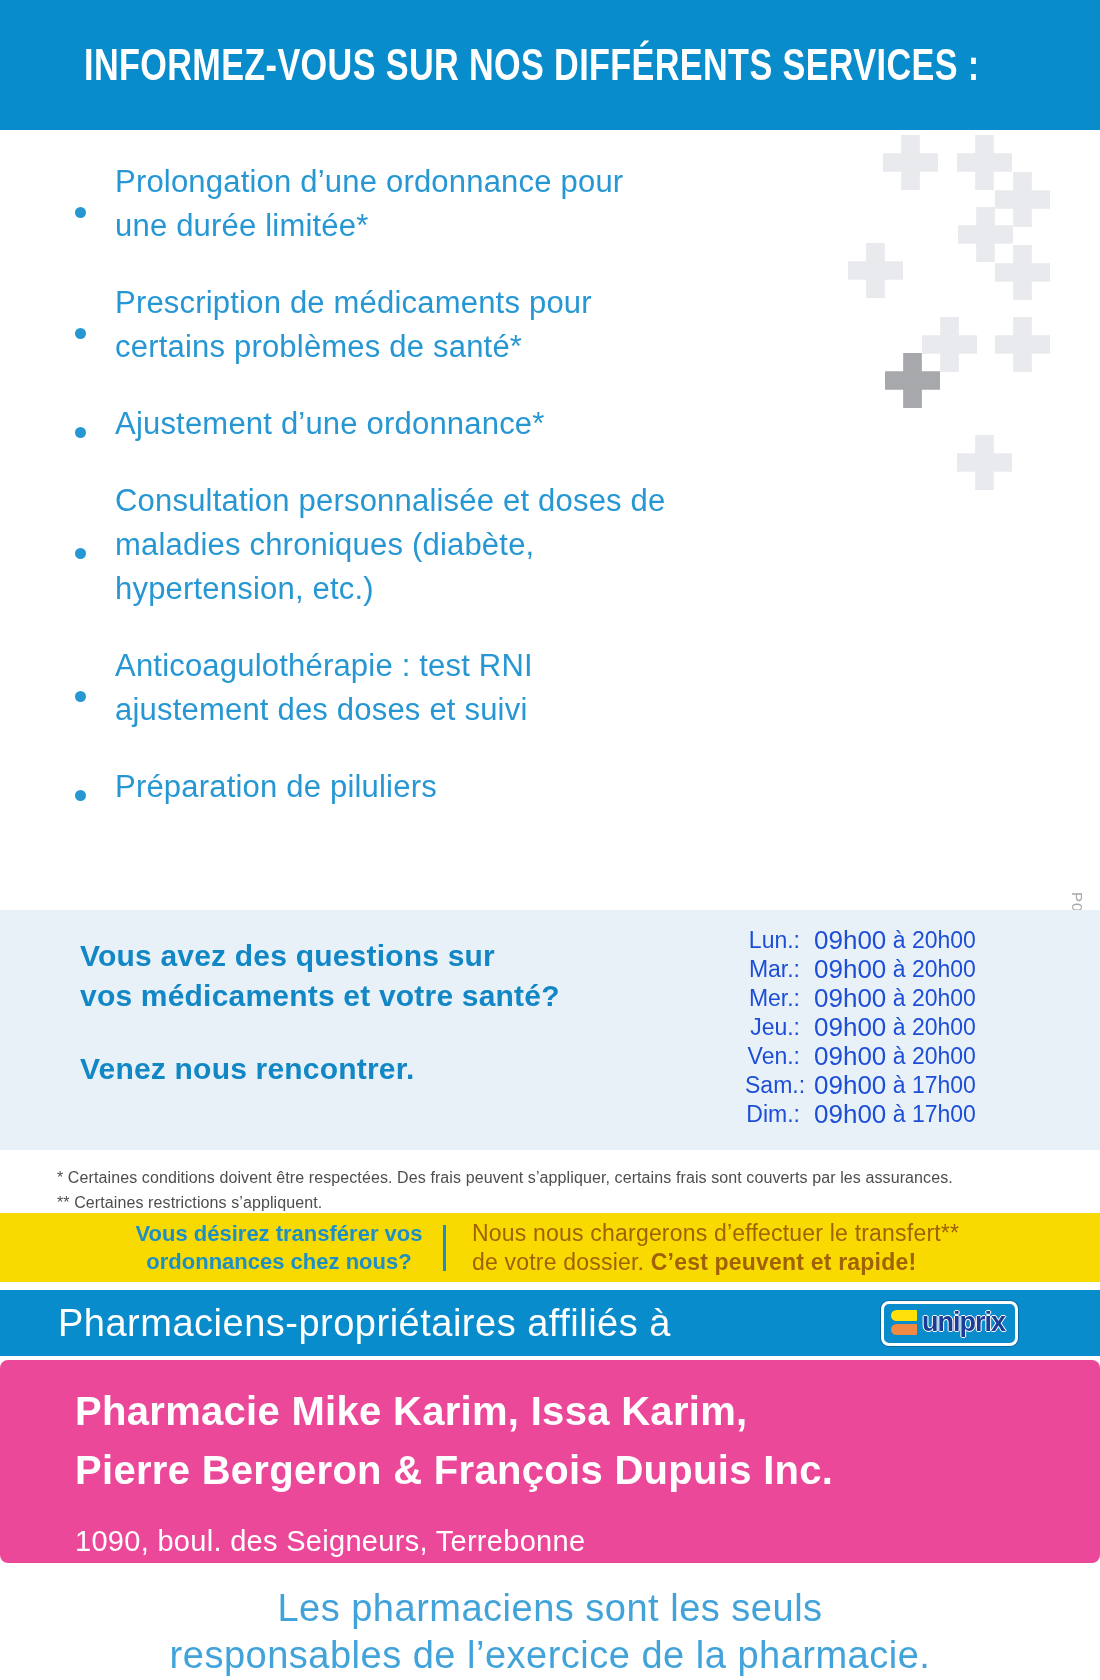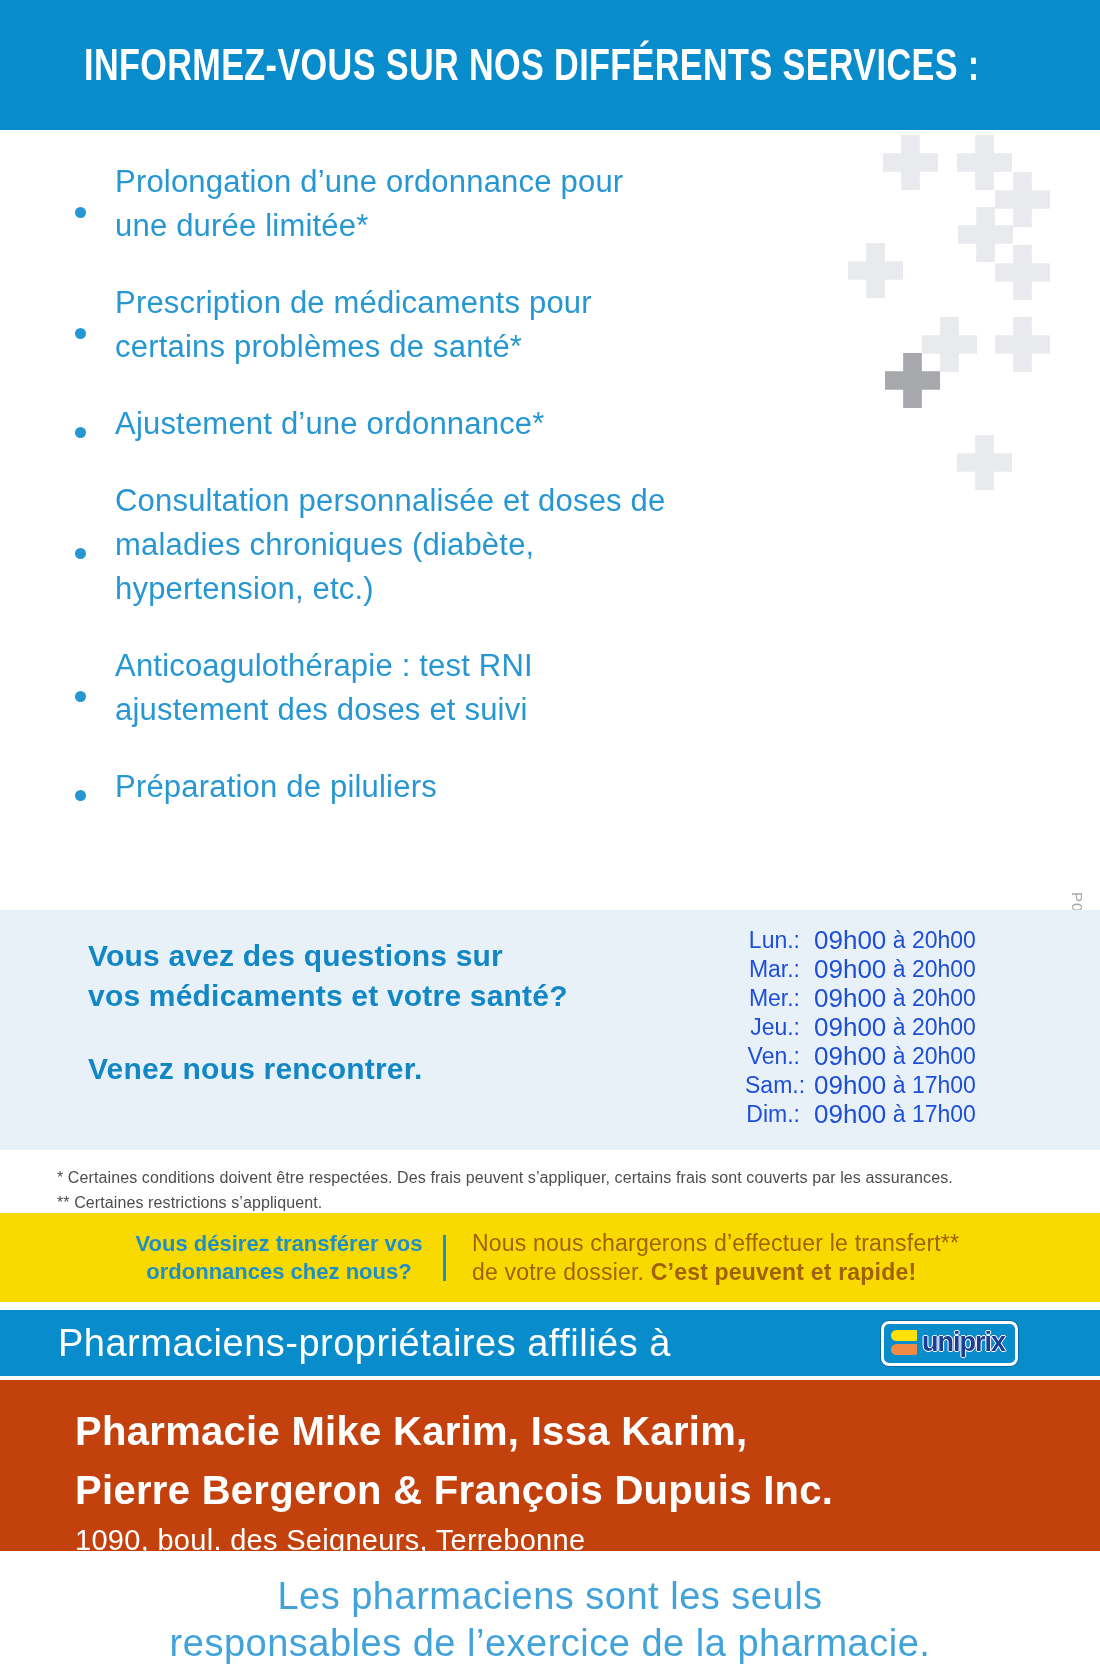--- a/index.html
+++ b/index.html
@@ -32,35 +32,35 @@
   }
   .plus.dark{background:#a6a8ab;}
   .side-code{
     position:absolute;top:762px;right:14px;
     writing-mode:vertical-rl;
     color:#a8a8a8;font-size:15px;letter-spacing:1px;white-space:nowrap;
   }
 
   
   .panel{height:240px;flex:none;background:#e9f1f8;position:relative;}
-  .questions{position:absolute;left:88px;top:26px;color:#1287c5;font-weight:bold;}
+  .questions{position:absolute;left:80px;top:26px;color:#1287c5;font-weight:bold;}
   .q-line{font-size:30px;line-height:40px;letter-spacing:.2px;}
   .meet-line{font-size:30px;margin-top:36px;letter-spacing:.2px;}
   .hours{position:absolute;left:745px;top:14px;}
   .hours-row{display:flex;align-items:baseline;height:29px;color:#1d4ed8;}
   .hours-day{width:55px;text-align:right;font-size:23px;flex:none;}
   .hours-time{margin-left:14px;font-size:23px;white-space:nowrap;}
   .time-open{font-size:26px;position:relative;top:1px;}
 
   
   .fineprint{height:63px;flex:none;background:#ffffff;padding:15px 0 0 57px;box-sizing:border-box;}
   .fineprint div{color:#4d4d4d;font-size:16px;line-height:25px;letter-spacing:.1px;}
 
   
-  .yellow-band{height:89px;flex:none;background:#f8da00;display:flex;align-items:center;}
+  .yellow-band{height:69px;flex:none;background:#f8da00;display:flex;align-items:center;}
   .transfer-left{
     width:443px;flex:none;box-sizing:border-box;padding-left:115px;text-align:center;
     color:#1e8fc6;font-weight:bold;font-size:22px;line-height:28px;
   }
   .transfer-divider{width:3px;height:46px;background:#1e8fc6;flex:none;}
   .transfer-right{margin-left:26px;color:#a16207;font-size:23px;line-height:29px;letter-spacing:.2px;}
   .transfer-right b{font-weight:bold;}
 
   .white-gap{height:8px;flex:none;background:#ffffff;}
 
@@ -79,23 +79,23 @@
   .logo-bar.bottom{background:#f18a44;}
   .logo-word{
     color:#1d3c94;font-weight:bold;font-size:27px;letter-spacing:-1px;
     text-shadow:-1px 0 0 #fff,1px 0 0 #fff,0 -1px 0 #fff,0 1px 0 #fff;
     transform:scaleY(1.05);
   }
 
   .white-line{height:4px;flex:none;background:#ffffff;}
 
   
-  .info-band{height:171px;flex:none;background:#c2410c;color:#ffffff;padding:22px 0 0 75px;box-sizing:border-box;}
+  .info-band{height:203px;flex:none;background:#ec4899;color:#ffffff;padding:22px 0 0 75px;box-sizing:border-box;border-radius:8px;}
   .pharm-name{font-weight:bold;font-size:40px;line-height:59px;letter-spacing:.3px;}
-  .pharm-addr{font-size:29px;line-height:40px;margin-top:0;letter-spacing:.3px;}
+  .pharm-addr{font-size:29px;line-height:40px;margin-top:21px;letter-spacing:.3px;}
   .pharm-phone{font-size:29px;line-height:40px;letter-spacing:.3px;}
 
   
   .footer{flex:1;background:#ffffff;text-align:center;padding-top:22px;}
   .footer div{color:#41a3da;font-size:38px;line-height:47px;letter-spacing:.5px;}
 </style>
 </head>
 <body>
 
 <div class="page">

